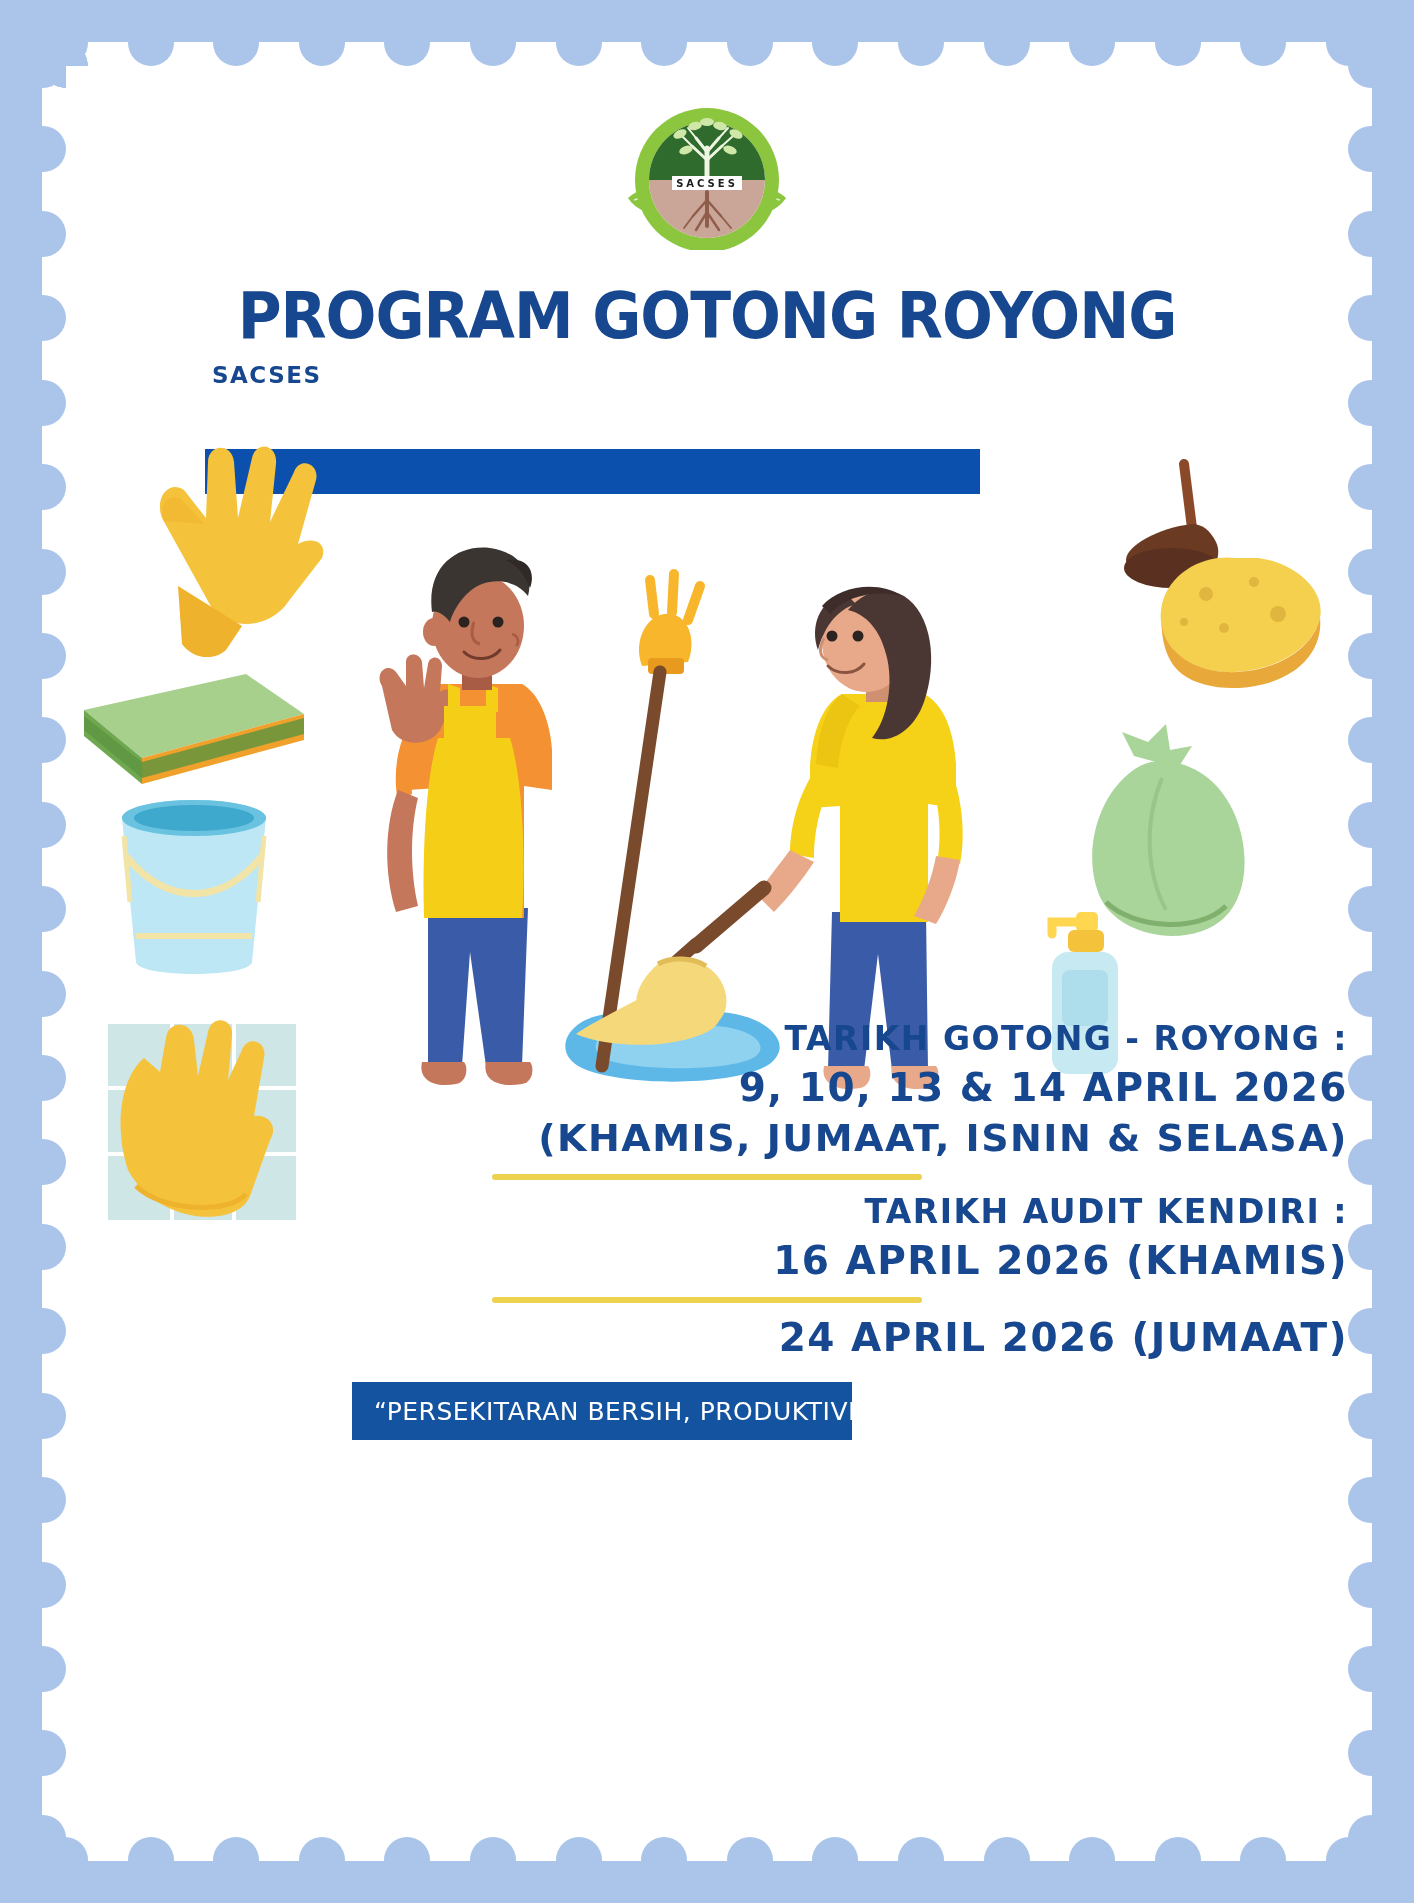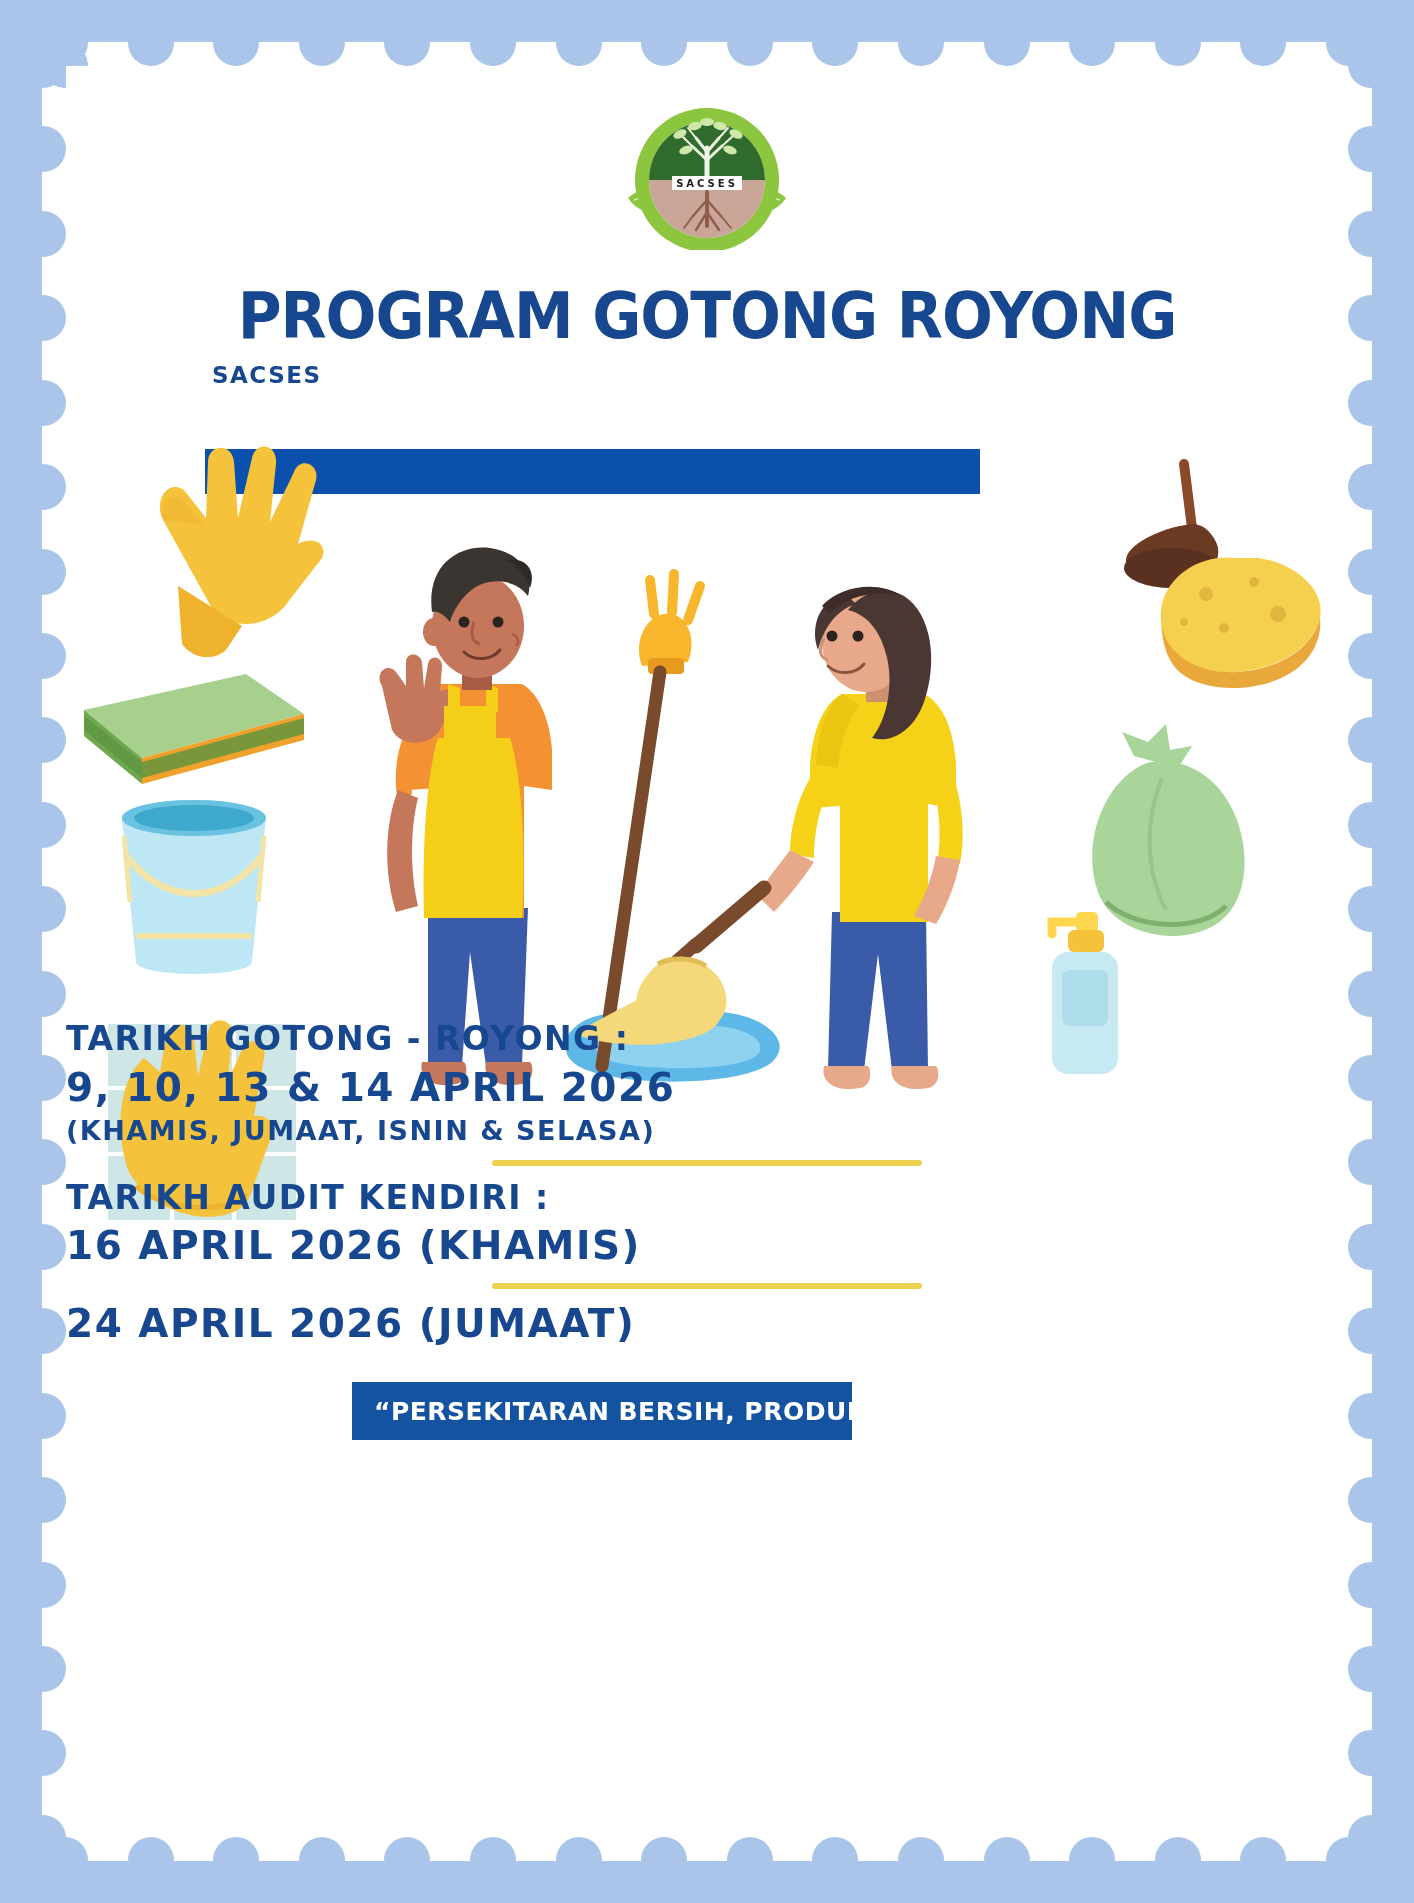--- a/index.html
+++ b/index.html
@@ -82,47 +82,47 @@
     left:139px;top:383px;width:775px;height:45px;
     background:#0b50ac;
   }
 
   
   .art{position:absolute;inset:0;pointer-events:none;}
 
   
   .textblock{
     position:absolute;left:0;right:0;top:950px;
-    text-align:left;
+    text-align:right;
     color:#17478f;
   }
   .hand{
     font-family:"DejaVu Sans", sans-serif;
     font-weight:bold;
     color:#17478f;
     letter-spacing:1.5px;
   }
   .lbl{font-size:33px;line-height:1.38;}
   .val{font-size:39px;line-height:1.32;}
-  .val2{font-size:27px;line-height:1.32;}
+  .val2{font-size:38px;line-height:1.32;}
   .rule{
     width:430px;height:6px;background:#ecd24f;border-radius:3px;
     margin:11px auto 9px auto;
   }
   .banner{
     position:absolute;left:286px;top:1316px;
     width:500px;height:58px;
     background:#14539f;
     display:flex;align-items:center;
     overflow:visible;
   }
   .banner span{
     color:#ffffff;
     font-family:"DejaVu Sans", sans-serif;
-    font-weight:bold;
+    font-weight:normal;
     font-size:25px;
     letter-spacing:0.5px;
     white-space:nowrap;
     padding-left:22px;
   }
 </style>
 </head>
 <body>
 
 <div id="poster">

